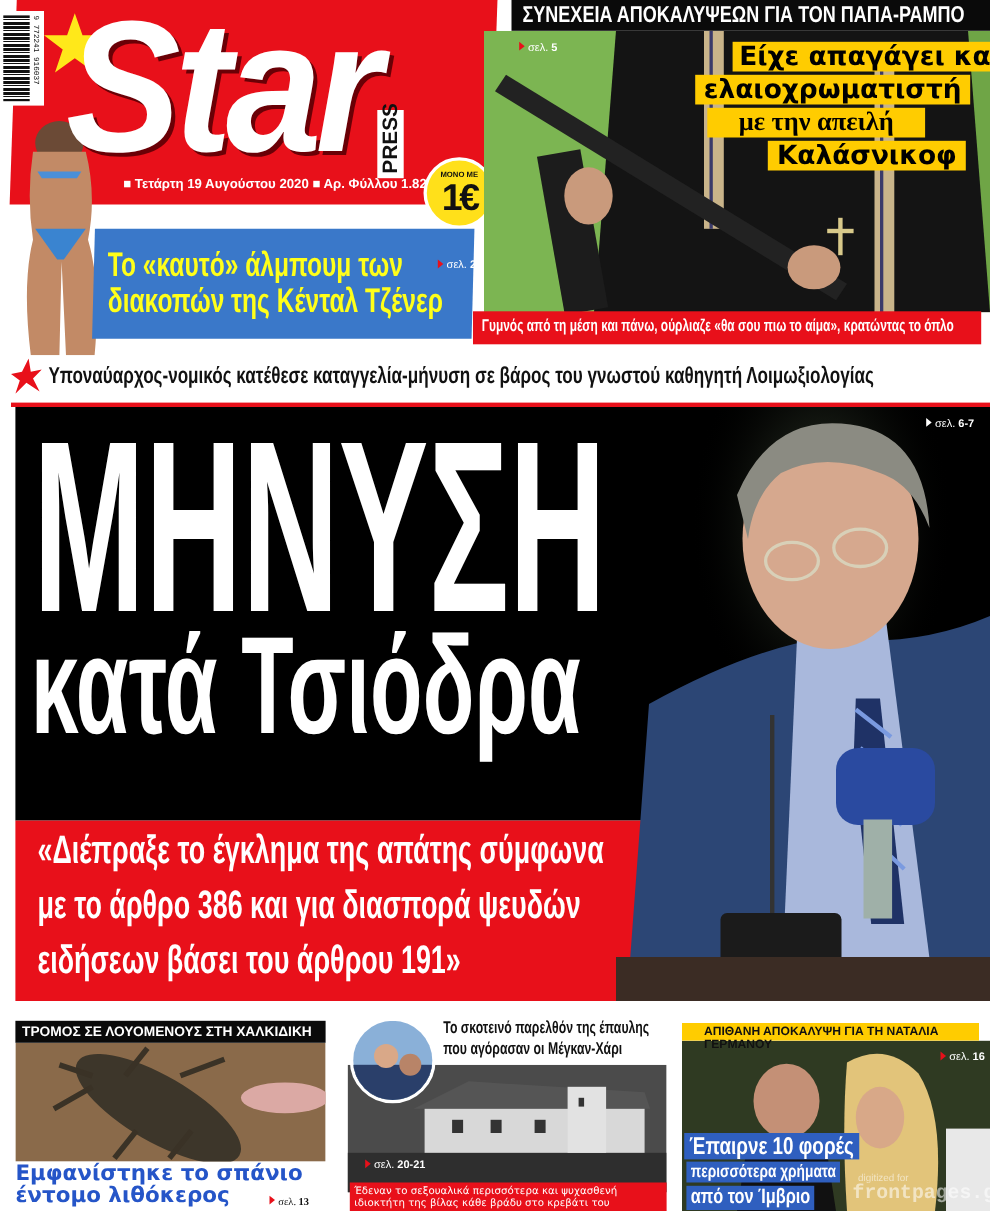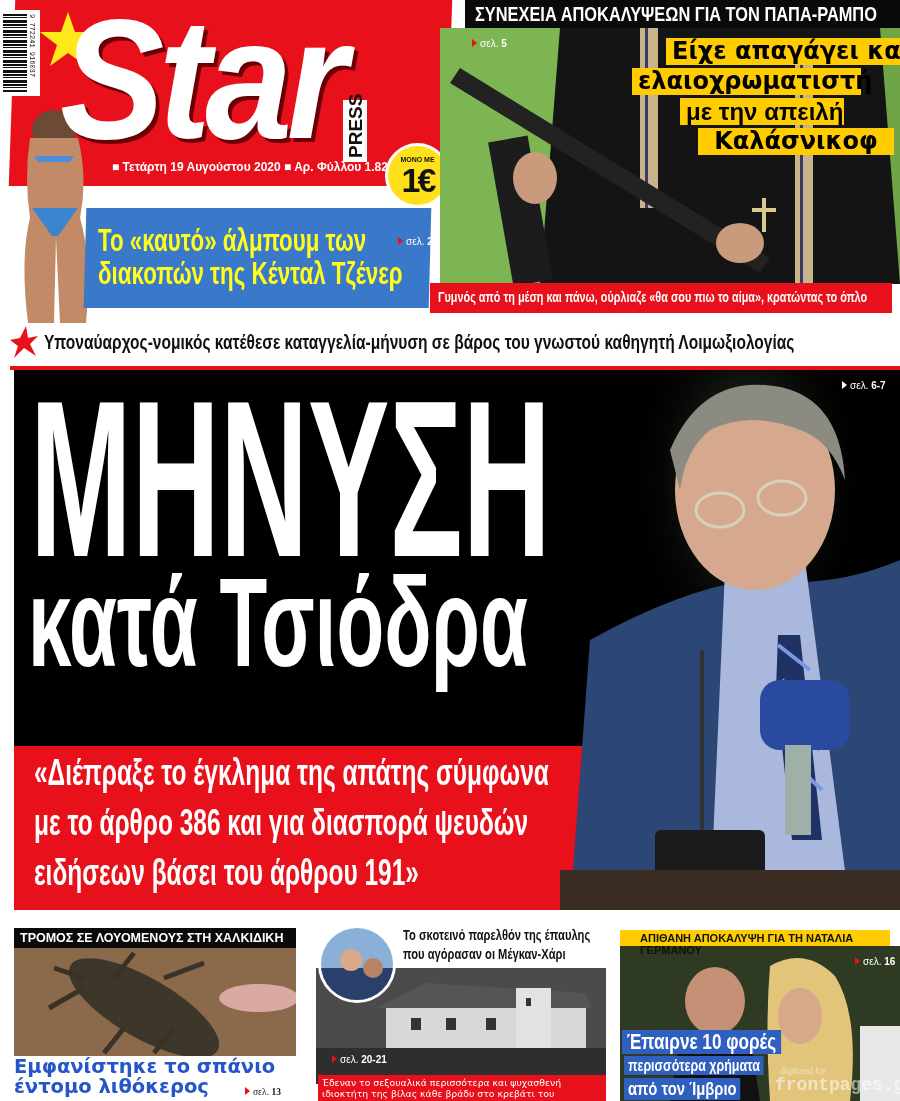--- a/index.html
+++ b/index.html
@@ -136,23 +136,23 @@
     <rect x="322" y="170" width="4" height="34" fill="#d8c98a"></rect>
     <rect x="312" y="180" width="24" height="4" fill="#d8c98a"></rect>
   </svg>
 </div>
 <div class="abs" id="priest-banner"></div>
 <div class="abs cond" id="priest-kicker" style="transform: scaleX(0.78);">ΣΥΝΕΧΕΙΑ ΑΠΟΚΑΛΥΨΕΩΝ ΓΙΑ ΤΟΝ ΠΑΠΑ-ΡΑΜΠΟ</div>
 <div class="abs" id="priest-page">
   <span class="page-arrow"></span><span>σελ.</span> <span class="page-num">5</span>
 </div>
 <div class="ybar" style="left:630px; top:38px; width:248px; font-family:'DejaVu Sans',sans-serif;margin-left:36px;">Είχε απαγάγει και</div>
-<div class="ybar" style="left:632px; top:68px; width:229px; font-family:'DejaVu Sans',sans-serif;">ελαιοχρωματιστή</div>
-<div class="ybar" style="left:680px; top:98px; width:164px; font-family:Liberation Sans, sans-serif;">με την απειλή</div>
-<div class="ybar" style="left:698px; top:128px; width:196px; font-family:'DejaVu Sans',sans-serif;">Καλάσνικοφ</div>
+<div class="ybar" style="left:632px; top:68px; width:250px; font-family:'DejaVu Sans',sans-serif;">ελαιοχρωματιστή</div>
+<div class="ybar" style="left:643px; top:98px; width:198px; font-family:Liberation Serif, serif;">με την απειλή</div>
+<div class="ybar" style="left:698px; top:128px; width:180px; font-family:'DejaVu Sans',sans-serif;">Καλάσνικοφ</div>
 <div class="abs" id="priest-caption-bar"></div>
 <div class="abs cond" id="priest-caption" style="transform: scaleX(0.7);">Γυμνός από τη μέση και πάνω, ούρλιαζε «θα σου πιω το αίμα», κρατώντας το όπλο</div>
 
 <svg class="abs" id="kicker-star" viewBox="0 0 28 32">
   <polygon points="16,0 18,12 28,10 20,18 26,30 14,22 4,32 8,20 0,14 10,12" fill="#e8101a"></polygon>
 </svg>
 <div class="abs cond" id="kicker-text" style="transform: scaleX(0.74);">Υποναύαρχος-νομικός κατέθεσε καταγγελία-μήνυση σε βάρος του γνωστού καθηγητή Λοιμωξιολογίας</div>
 <div class="abs" id="kicker-rule"></div>
 
 <div class="abs" id="main-black"></div>

